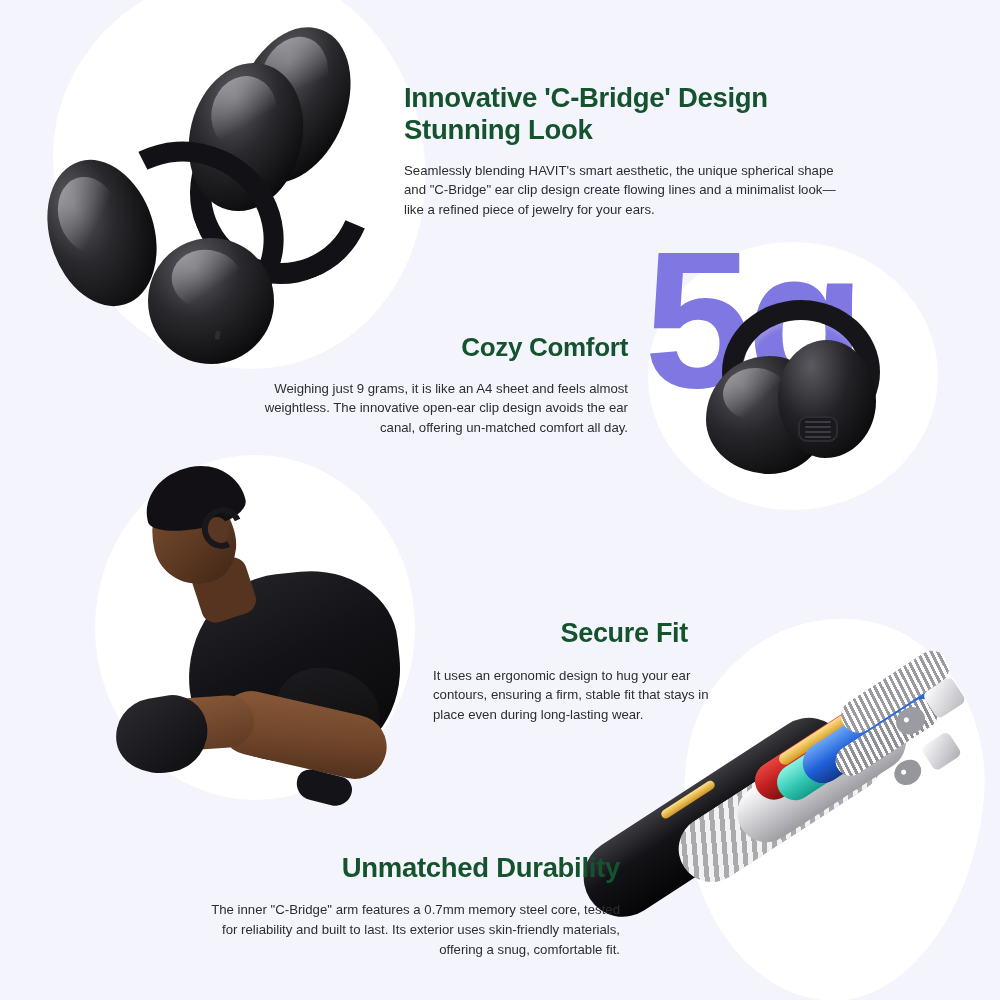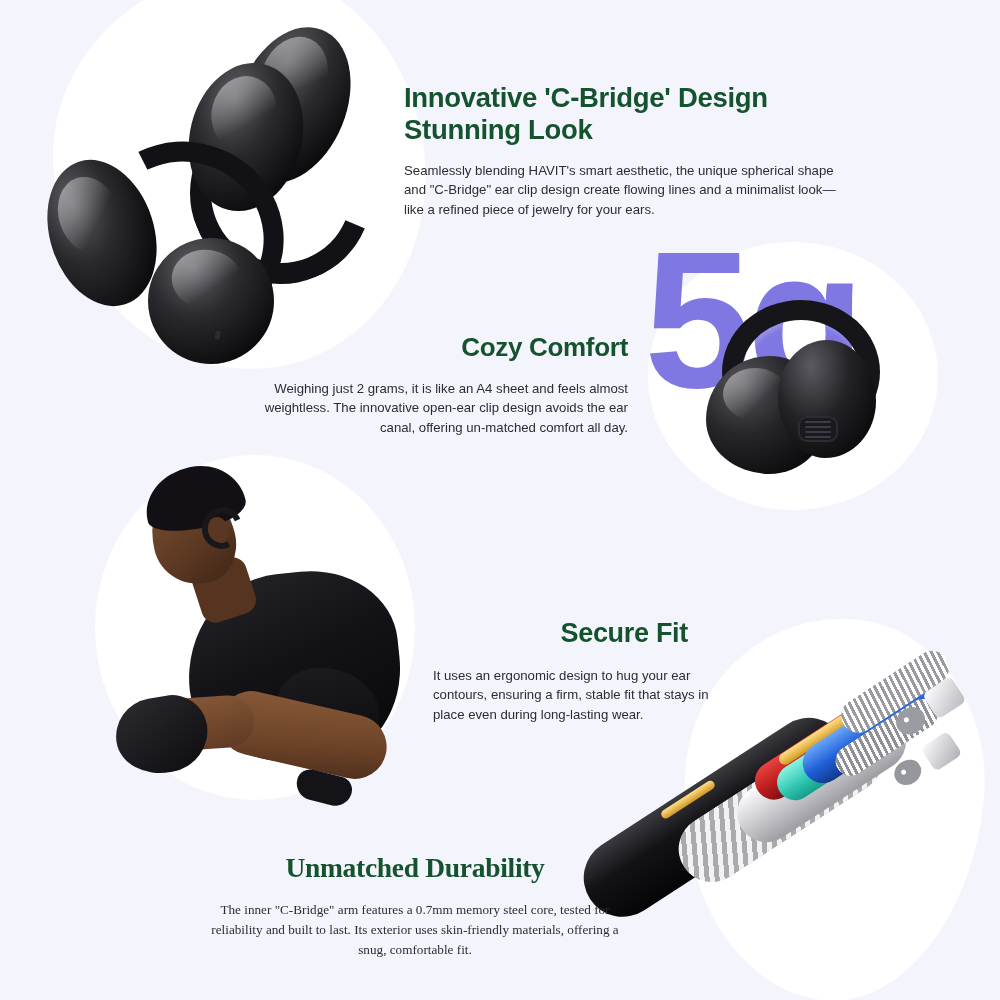--- a/index.html
+++ b/index.html
@@ -87,21 +87,21 @@
   .sec-cozy { left: 238px; top: 332px; width: 390px; text-align: right; }
   .sec-cozy .heading { font-size: 26px; margin-bottom: 16px; }
   .sec-cozy .body-copy { width: 390px; }
 
   
   .sec-secure { left: 388px; top: 618px; width: 300px; }
   .sec-secure .heading { font-size: 27px; margin-bottom: 16px; text-align: right; }
   .sec-secure .body-copy { width: 292px; margin-left: 45px; }
 
   
-  .sec-durability { left: 210px; top: 852px; width: 410px; text-align: center; font-family: Liberation Serif, serif; }
+  .sec-durability { left: 210px; top: 852px; width: 410px; text-align: right; }
   .sec-durability .heading { font-size: 27.5px; margin-bottom: 16px; }
   .sec-durability .body-copy { width: 410px; }
 
   
   .art { position: absolute; }
 
   
   .earbuds-pair { left: 40px; top: 10px; width: 390px; height: 370px; }
   .bud {
     position: absolute;
@@ -429,21 +429,21 @@
   <div class="text-block sec-cbridge">
     <h2 class="heading">
       <span>Innovative 'C-Bridge' Design</span><br>
       <span>Stunning Look</span>
     </h2>
     <p class="body-copy">Seamlessly blending HAVIT's smart aesthetic, the unique spherical shape and "C-Bridge" ear clip design create flowing lines and a minimalist look—like a refined piece of jewelry for your ears.</p>
   </div>
 
   <div class="text-block sec-cozy">
     <h2 class="heading">Cozy Comfort</h2>
-    <p class="body-copy">Weighing just 2 grams, it is like an A4 sheet and feels almost weightless. The innovative open-ear clip design avoids the ear canal, offering un-matched comfort all day.</p>
+    <p class="body-copy">Weighing just 9 grams, it is like an A4 sheet and feels almost weightless. The innovative open-ear clip design avoids the ear canal, offering un-matched comfort all day.</p>
   </div>
 
   <div class="text-block sec-secure">
     <h2 class="heading">Secure Fit</h2>
     <p class="body-copy">It uses an ergonomic design to hug your ear contours, ensuring a firm, stable fit that stays in place even during long-lasting wear.</p>
   </div>
 
   <div class="text-block sec-durability">
     <h2 class="heading">Unmatched Durability</h2>
     <p class="body-copy">The inner "C-Bridge" arm features a 0.7mm memory steel core, tested for reliability and built to last. Its exterior uses skin-friendly materials, offering a snug, comfortable fit.</p>

